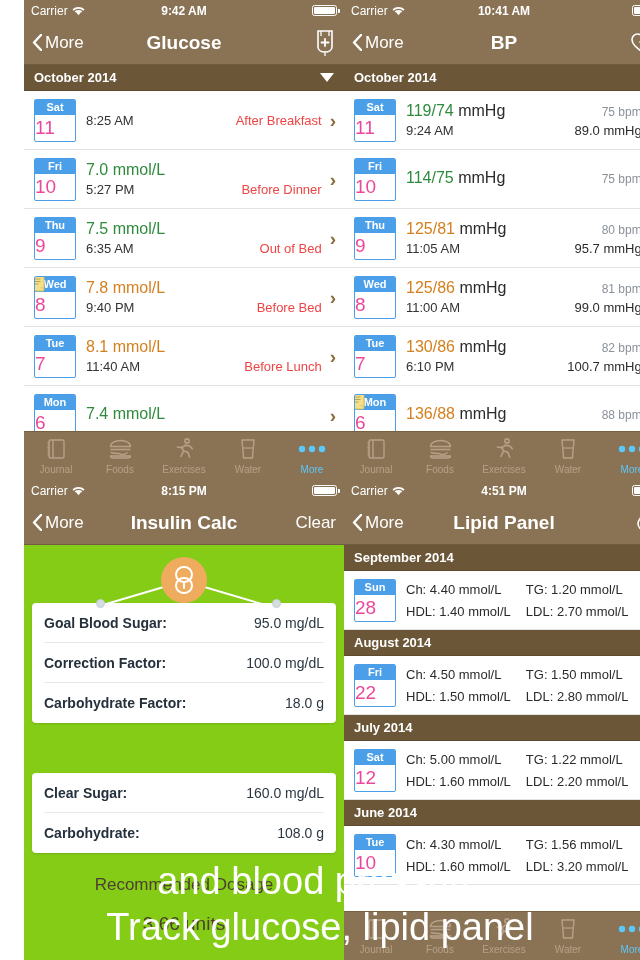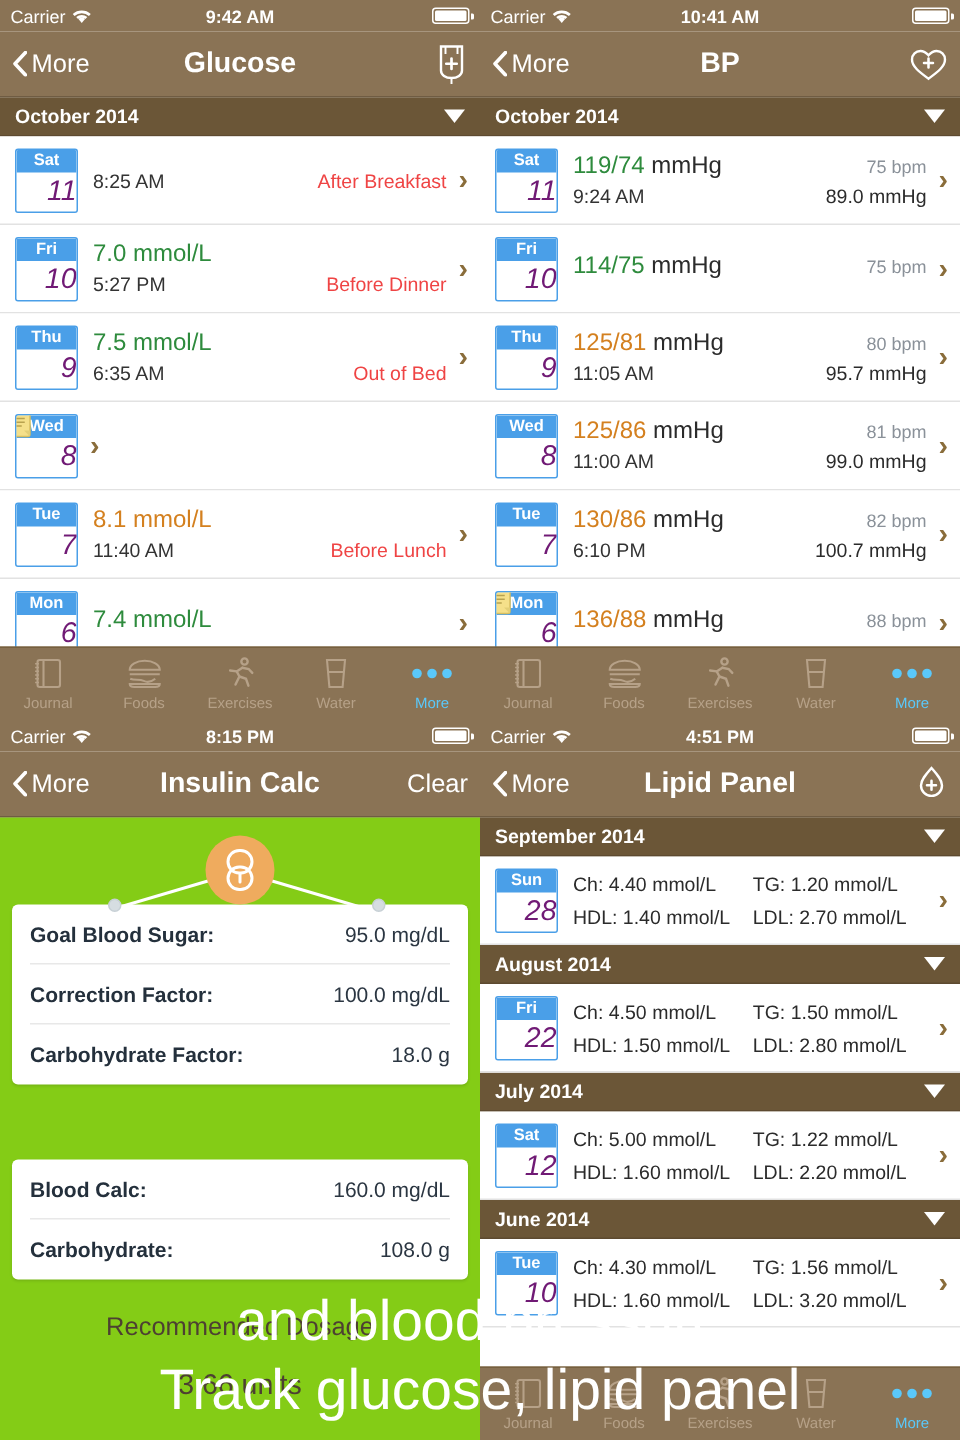--- a/index.html
+++ b/index.html
@@ -8,20 +8,21 @@
     font-family: "Liberation Sans", sans-serif;
     background: #ffffff;
     overflow: hidden;
     position: relative;
   }
   .grid {
     position: absolute; inset: 0;
     display: grid;
     grid-template-columns: 320px 320px;
     grid-template-rows: 480px 480px;
+    padding-left: 24px;
   }
   .phone {
     position: relative;
     overflow: hidden;
     background: #ffffff;
   }
 
   
   .statusbar {
     height: 21px;
@@ -113,22 +114,22 @@
     overflow: hidden;
     background: #fff;
     position: relative;
   }
   .daybadge .dow {
     background: #4a9fe8; color:#fff;
     font-size: 11px; font-weight: bold;
     text-align:center; line-height: 15px; height: 15px;
   }
   .daybadge .dnum {
-    color: #701a75; font-size: 19px;
-    text-align:right; line-height: 26px; height: 26px; font-style: italic;
+    color: #ec4899; font-size: 19px;
+    text-align:left; line-height: 26px; height: 26px;
   }
   .note-icon {
     position:absolute; left:-6px; top:-4px; width:17px; height:19px; z-index:3;
   }
   .rowbody { flex: 1; margin-left: 10px; min-width: 0; }
   .rowline { display:flex; align-items:baseline; }
   .rowline.top { margin-bottom: 3px; }
   .val-main { font-size: 16px; }
   .val-unit { font-size: 16px; color:#2b2b2b; }
   .green { color:#2e8b3d; }
@@ -315,20 +316,29 @@
               <rect x="1" y="2" width="14" height="16" rx="1.5" fill="#f5e08a" stroke="#d8bf5f"></rect>
               <path d="M15 14v4l-4-4Z" fill="#e3cf77"></path>
               <g stroke="#b8a24f" stroke-width="1">
                 <path d="M3.5 6h8M3.5 8.5h8M3.5 11h6"></path>
               </g>
               <circle cx="5" cy="2.5" r="1.6" fill="#e05a4a"></circle>
             </svg>
             <div class="dow">Wed</div>
             <div class="dnum">8</div>
           </div>
+          <div class="rowbody">
+            <div class="rowline top">
+              <span class="val-main orange">7.8 mmol/L</span>
+            </div>
+            <div class="rowline">
+              <span class="time">9:40 PM</span>
+              <span class="tag">Before Bed</span>
+            </div>
+          </div>
           <span class="chev-right">›</span>
         </div>
         <div class="row">
           <div class="daybadge">
             <div class="dow">Tue</div>
             <div class="dnum">7</div>
           </div>
           <div class="rowbody">
             <div class="rowline top">
               <span class="val-main orange">8.1 mmol/L</span>
@@ -694,21 +704,21 @@
             <div class="crow">
               <span class="lbl">Carbohydrate Factor:</span>
               <span class="v">18.0 g</span>
             </div>
           </div>
       </div>
 
       <div class="card two">
         <div id="calc-card-two">
             <div class="crow">
-              <span class="lbl">Blood Calc:</span>
+              <span class="lbl">Clear Sugar:</span>
               <span class="v">160.0 mg/dL</span>
             </div>
             <div class="crow">
               <span class="lbl">Carbohydrate:</span>
               <span class="v">108.0 g</span>
             </div>
           </div>
       </div>
 
       <div class="dosage">

